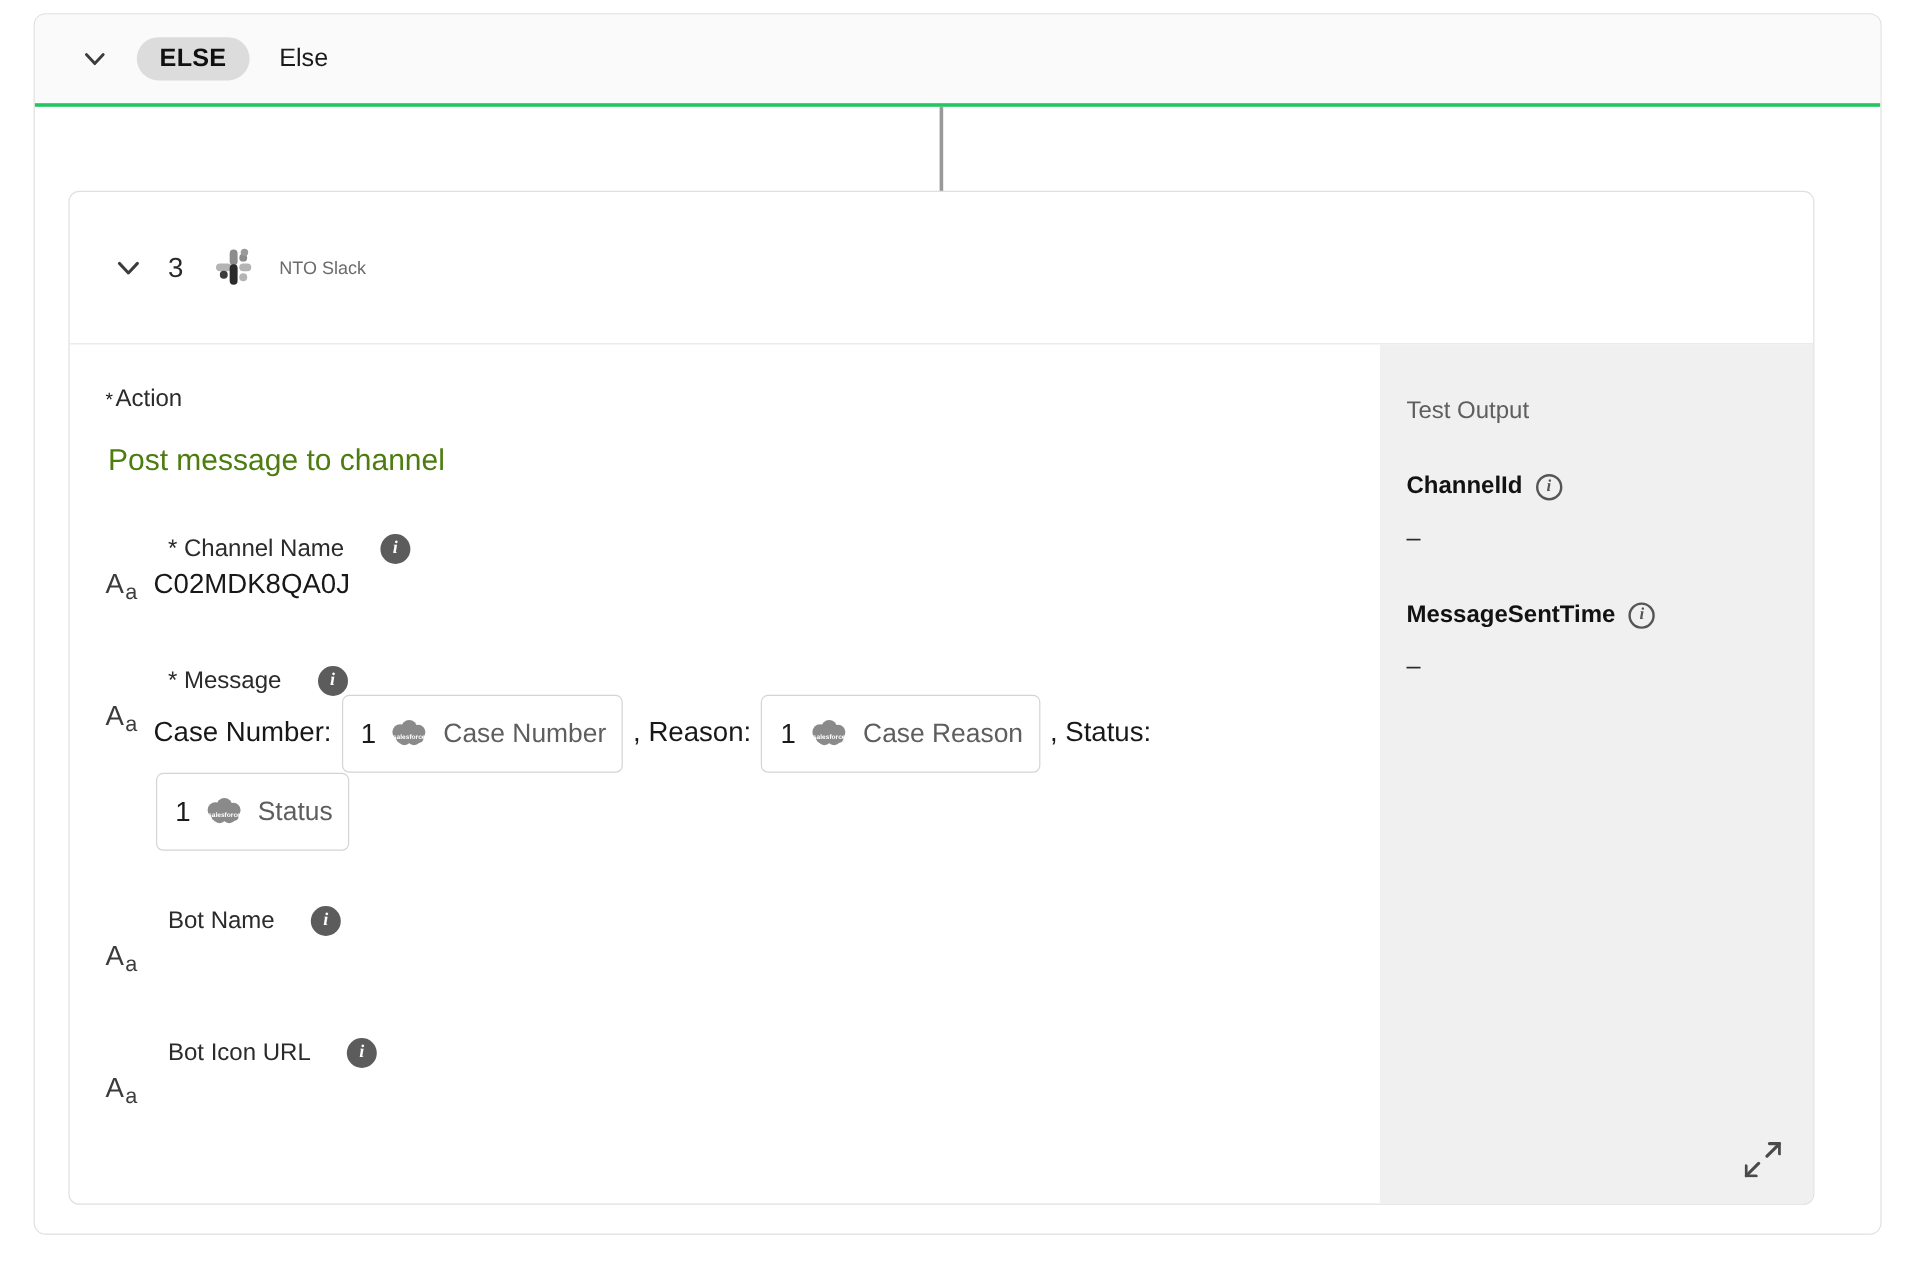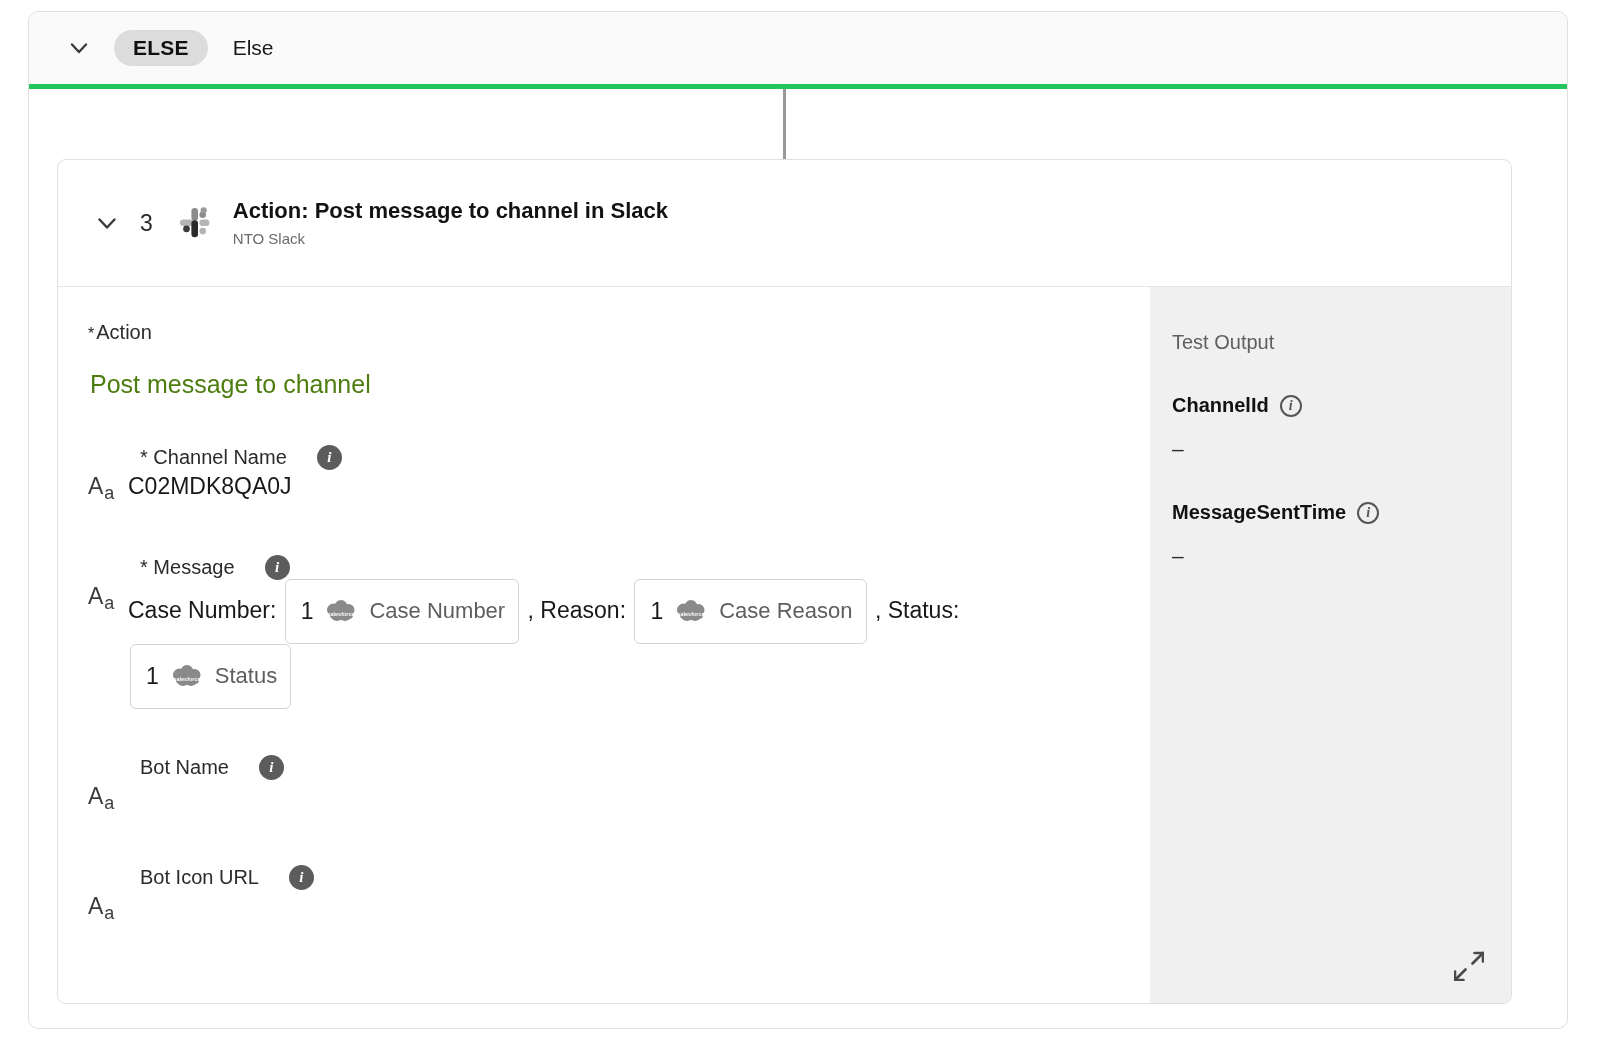--- a/index.html
+++ b/index.html
@@ -27,21 +27,21 @@
     border-radius: 10px;
     background: #ffffff;
     box-sizing: border-box;
     overflow: hidden;
   }
 
   .else-header {
     position: relative;
     height: 77px;
     background: #fafafa;
-    border-bottom: 5px solid #22c55e;
+    border-bottom: 3px solid #22c55e;
     box-sizing: border-box;
     display: flex;
     align-items: center;
     padding-left: 33px;
   }
 
   .chevron-btn {
     width: 34px;
     height: 34px;
     display: flex;
@@ -331,21 +331,20 @@
           <rect x="16.4" y="5" width="6.6" height="13" rx="3.3" fill="#8c8c8c"></rect>
           <rect x="16.4" y="17.2" width="6.6" height="17" rx="3.3" fill="#2b2b2b"></rect>
           <rect x="24.4" y="8.4" width="6.6" height="6.6" rx="3.3" fill="#8c8c8c"></rect>
           <rect x="24.4" y="16.5" width="10" height="6.6" rx="3.3" fill="#b4b4b4"></rect>
           <rect x="24.4" y="24.8" width="6.6" height="6.6" rx="3.3" fill="#b4b4b4"></rect>
           <rect x="25.6" y="4.2" width="6.2" height="6.2" rx="3.1" fill="#9a9a9a"></rect>
         </svg>
       </div>
 
       <div class="head-texts">
-        <div class="head-title">Action: Post message to channel in Slack</div>
         <div class="head-sub">NTO Slack</div>
       </div>
     </div>
 
     <div class="action-body">
 
       <div class="form-pane">
 
         <div>
           <span class="req-star">*</span><span class="field-label-top">Action</span>

